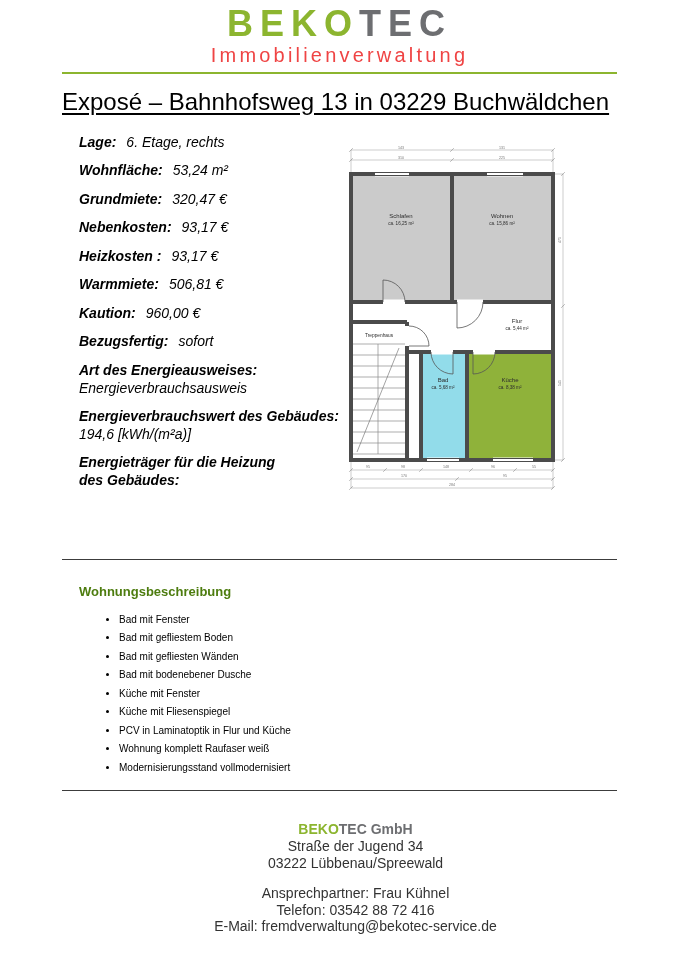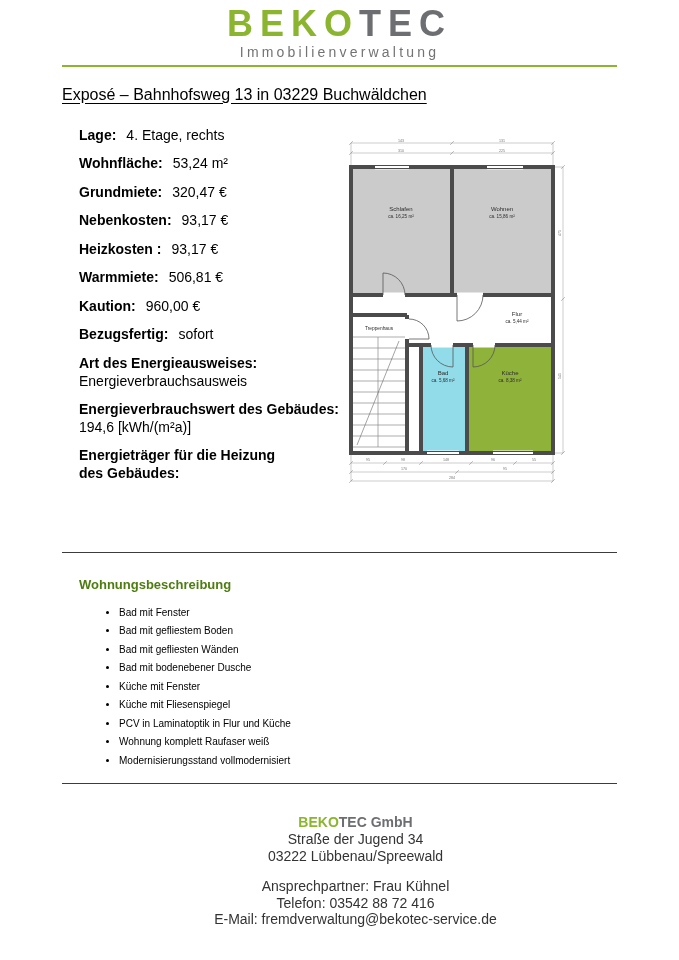--- a/index.html
+++ b/index.html
@@ -4,28 +4,28 @@
 <style>
   * { box-sizing: border-box; }
   html, body { margin:0; padding:0; background:#ffffff; }
   body { font-family:"Liberation Sans","DejaVu Sans",sans-serif; }
   .page { width:679px; height:960px; background:#fff; position:relative; overflow:hidden; }
 
   .header { text-align:center; padding-top:5px; }
   .logo-main { font-size:36px; font-weight:700; letter-spacing:7px; line-height:1.05; }
   .c-green { color:#8CB52F; }
   .c-gray  { color:#6D6E71; }
-  .logo-sub { font-size:14px; letter-spacing:3.2px; color:#737373; margin-top:1px; }
+  .logo-sub { font-size:20px; letter-spacing:3.2px; color:#ef4444; margin-top:1px; }
   .rule-green { height:2px; background:#8CB52F; margin:5px 62px 0; }
 
-  .title { margin:15px 62px 0; font-size:16px; font-weight:400; color:#000;
+  .title { margin:15px 62px 0; font-size:24px; font-weight:400; color:#000;
            text-decoration:underline; text-underline-offset:3px; line-height:26px; }
 
   .main { position:relative; margin-top:16px; min-height:414px; }
-  .details { margin-left:79px; width:260px; font-size:14px; color:#000; padding-top:2px; }
+  .details { margin-left:79px; width:260px; font-size:14px; color:#000; padding-top:2px;font-style:italic; }
   .drow { display:flex; gap:10px; line-height:18px; margin-bottom:10.5px; }
   .dlabel { font-weight:700; white-space:nowrap; }
   .dvalue { font-weight:400; }
   .eblock { margin-top:9px; line-height:18.5px; }
 
   .floorplan { position:absolute; left:337px; top:-1px; }
 
   .divider { border:none; border-top:1px solid #3c3c3c; margin:14px 62px 0; }
 
   .desc { margin:24px 62px 0 79px; }
@@ -49,21 +49,21 @@
     <div class="logo-sub">Immobilienverwaltung</div>
   </div>
   <div class="rule-green"></div>
 
   <div class="title">Exposé – Bahnhofsweg 13 in 03229 Buchwäldchen</div>
 
   <div class="main">
     <div class="details">
       <div class="drow">
         <span class="dlabel">Lage:</span>
-        <span class="dvalue">4. Etage, rechts</span>
+        <span class="dvalue">6. Etage, rechts</span>
       </div>
       <div class="drow">
         <span class="dlabel">Wohnfläche:</span>
         <span class="dvalue">53,24 m²</span>
       </div>
       <div class="drow">
         <span class="dlabel">Grundmiete:</span>
         <span class="dvalue">320,47 €</span>
       </div>
       <div class="drow">

